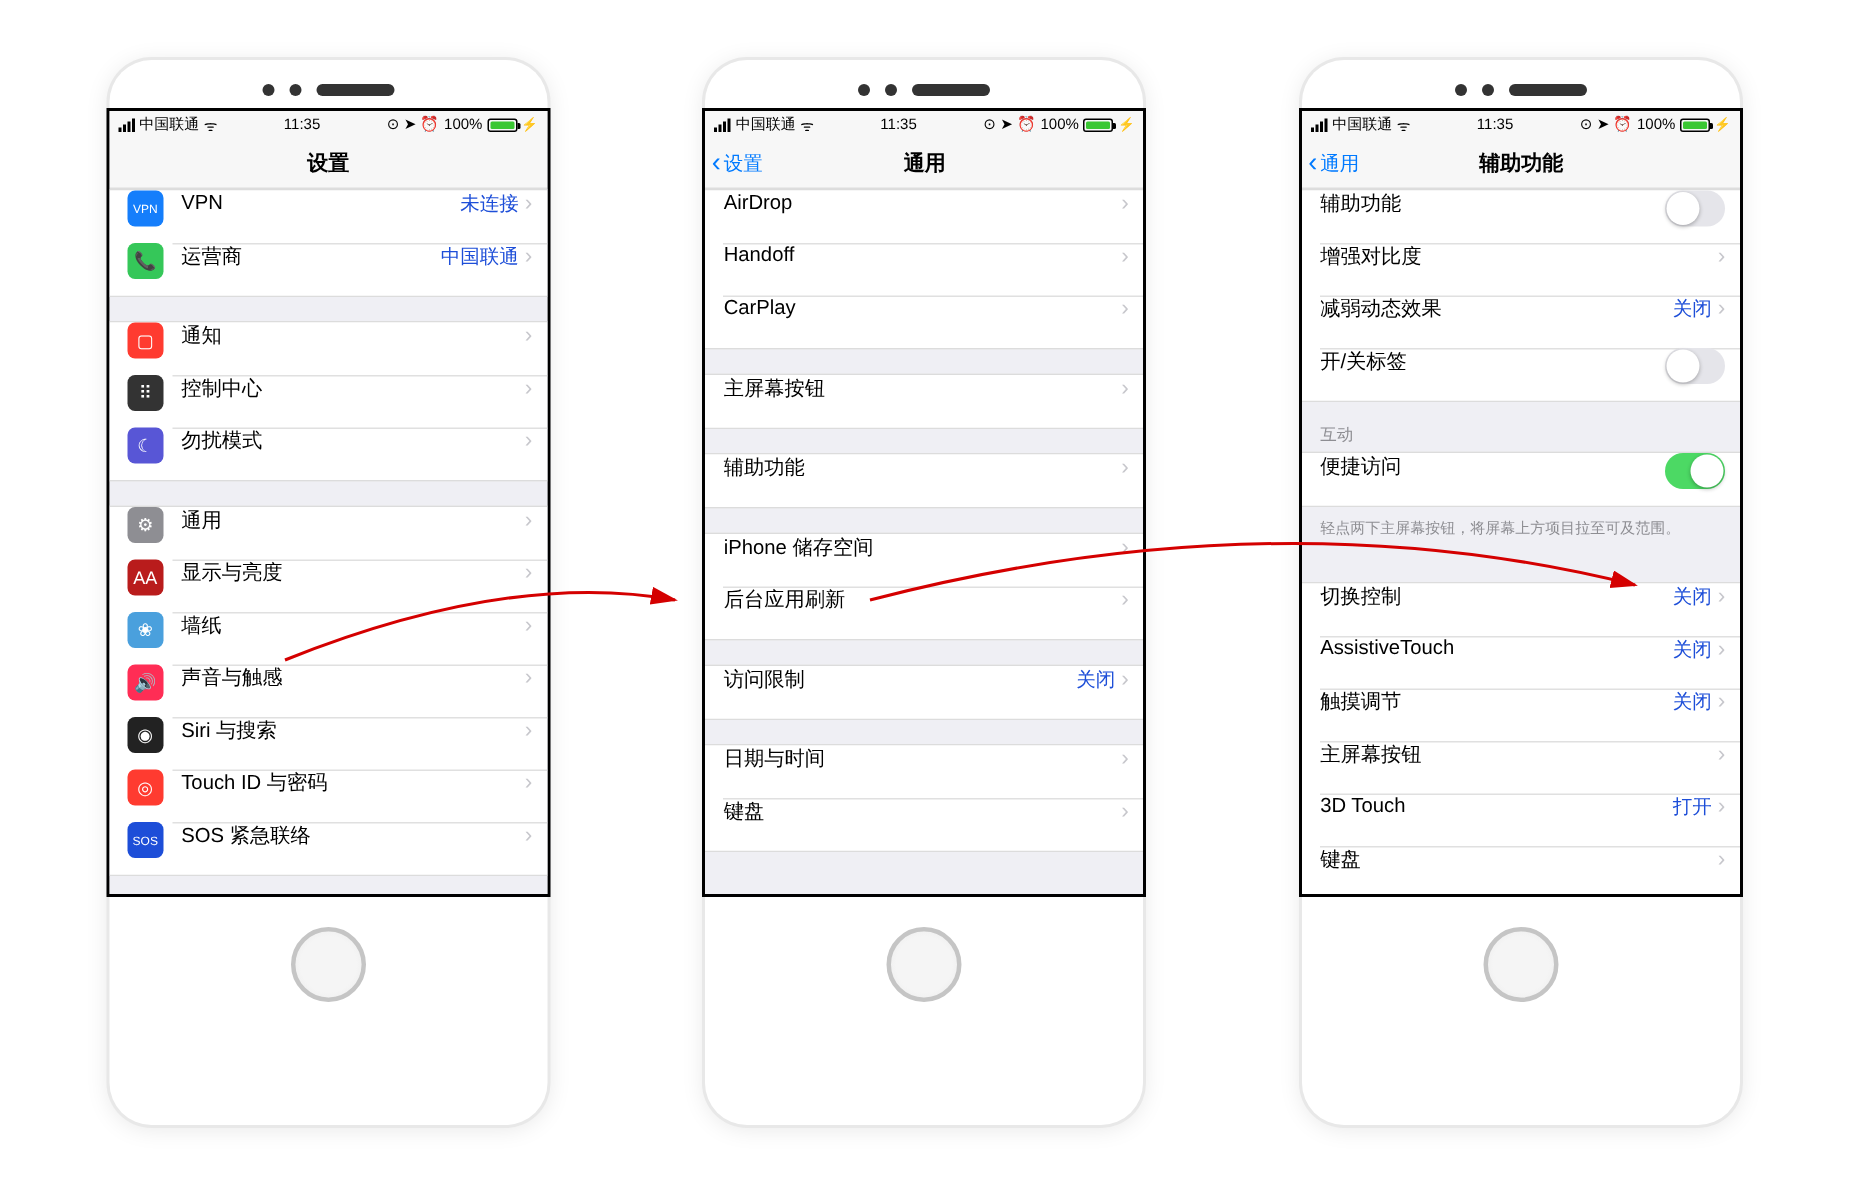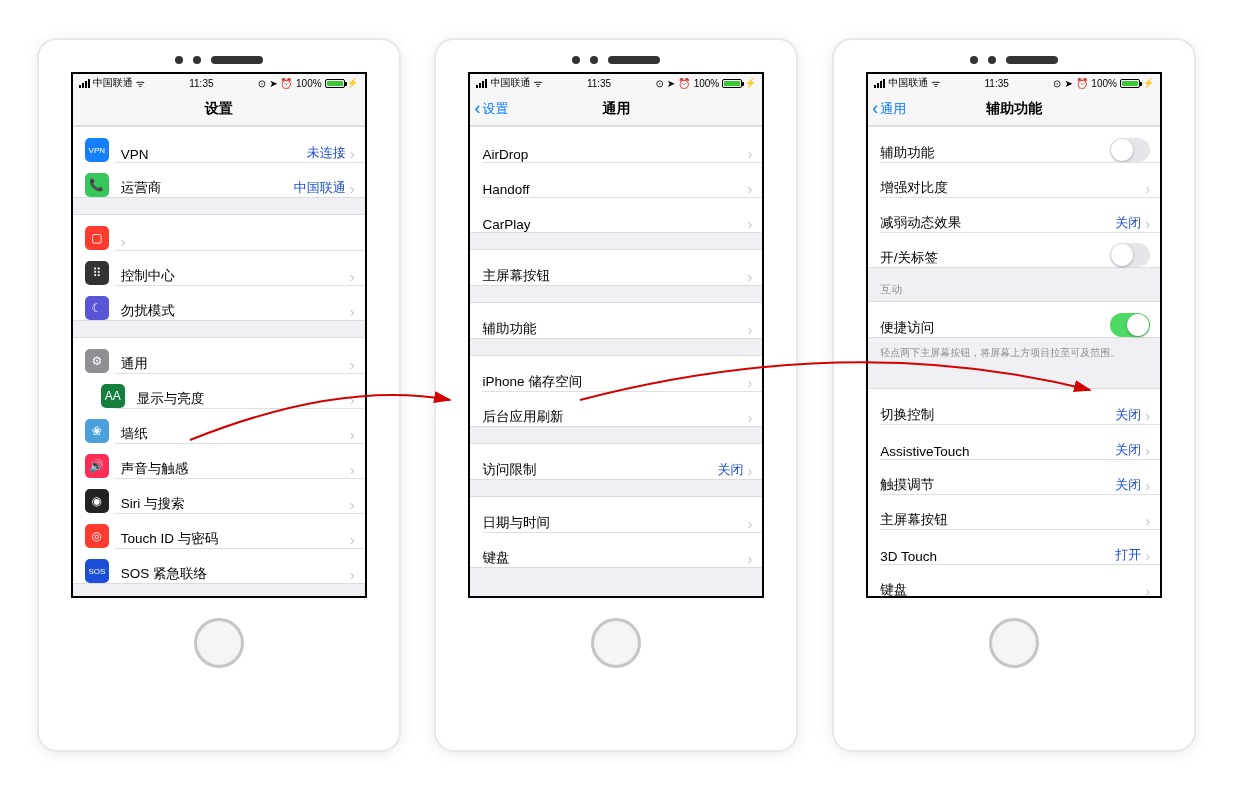--- a/index.html
+++ b/index.html
@@ -10,24 +10,24 @@
     height: 800px;
     position: relative;
   }
   .stage {
     display: flex;
     justify-content: space-around;
     align-items: flex-start;
     padding: 40px 20px;
   }
   .phone {
-    width: 360px;
+    width: 292px;
     height: 710px;
     background: #fff;
-    border-radius: 18px;
+    border-radius: 28px;
     box-shadow: 0 0 0 2px #e8e8e8, 0 2px 16px rgba(0,0,0,.1);
     position: relative;
     display: flex;
     flex-direction: column;
     align-items: center;
     padding-top: 16px;
   }
   .sensors {
     display: flex;
     align-items: center;
@@ -97,21 +97,21 @@
     color:#007aff; font-size:13px; cursor:pointer;
   }
   .navbar .back .chev { font-size:18px; margin-right:2px; }
 
   .content { flex:1; overflow:hidden; background:#efeff4; }
   .group { background:#fff; border-top:1px solid #dcdcdc; border-bottom:1px solid #dcdcdc; margin-top:12px; }
   .group:first-child { margin-top:0; }
   .group.tight { margin-top:16px; }
   .cell {
     min-height: 35px;
-    display:flex; align-items:flex-end;
+    display:flex; align-items:flex-start;
     padding: 0 10px 0 12px;
     background:#fff;
     position:relative;
   }
   .cell + .cell::before {
     content:""; position:absolute; left:42px; right:0; top:0; height:1px; background:#e0e0e0;
   }
   .cell.noicon + .cell.noicon::before { left:12px; }
   .appicon {
     width:24px; height:24px; border-radius:5px; margin-right:12px;
@@ -127,21 +127,21 @@
   .toggle .knob { position:absolute; width:22px; height:22px; background:#fff; border-radius:50%; top:1px; left:1px; box-shadow:0 1px 3px rgba(0,0,0,.3); transition:left .15s;}
   .toggle.on { background:#4cd964; }
   .toggle.on .knob { left:17px; }
   .section-header { font-size:11px; color:#8e8e93; padding:14px 12px 4px;font-family:Liberation Mono, monospace; }
   .footer-note { font-size:10px; color:#8e8e93; padding:8px 12px 4px; line-height:1.4; }
 
   
   .ic-vpn{background:#157efb;} .ic-carrier{background:#35c759;}
   .ic-notif{background:#ff3b30;} .ic-control{background:#333;}
   .ic-dnd{background:#5856d6;} .ic-general{background:#8e8e93;}
-  .ic-display{background:#15803d;margin-left:16px;} .ic-wallpaper{background:#4aa0dd;}
+  .ic-display{background:#b91c1c;} .ic-wallpaper{background:#4aa0dd;}
   .ic-sound{background:#ff2d55;} .ic-siri{background:#222;}
   .ic-touchid{background:#ff3b30;} .ic-sos{background:#1d4ed8;}
 
   
   .arrow-svg { position:absolute; top:0; left:0; pointer-events:none; }
 </style>
 </head>
 <body>
 
 <div class="stage">
@@ -190,20 +190,21 @@
             <div class="cell">
               <div class="appicon ic-carrier" style="font-size: 12px;">📞</div>
               <span class="label">运营商</span>
               <span class="detail">中国联通</span>
               <span class="chevron">›</span>
             </div>
           </div>
         <div class="group tight" id="p1g2">
             <div class="cell">
               <div class="appicon ic-notif" style="font-size: 12px;">▢</div>
+              <span class="label">通知</span>
               <span class="chevron">›</span>
             </div>
             <div class="cell">
               <div class="appicon ic-control" style="font-size: 12px;">⠿</div>
               <span class="label">控制中心</span>
               <span class="chevron">›</span>
             </div>
             <div class="cell">
               <div class="appicon ic-dnd" style="font-size: 12px;">☾</div>
               <span class="label">勿扰模式</span>

